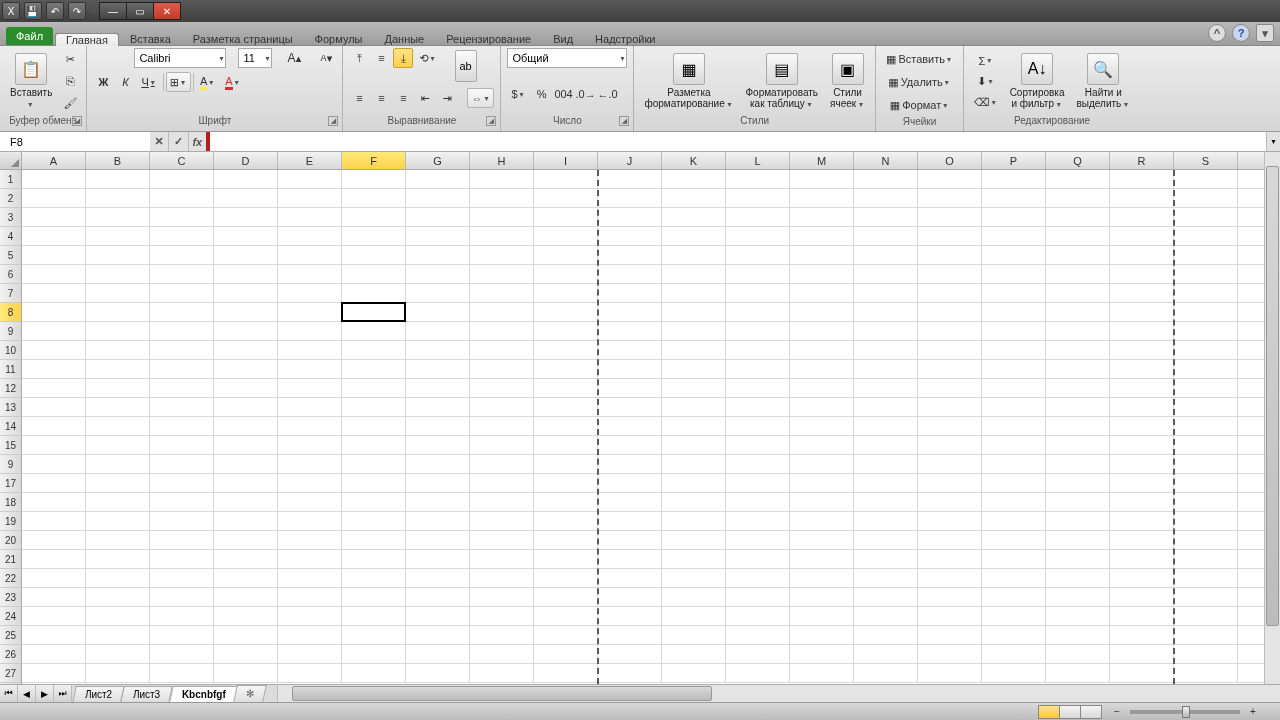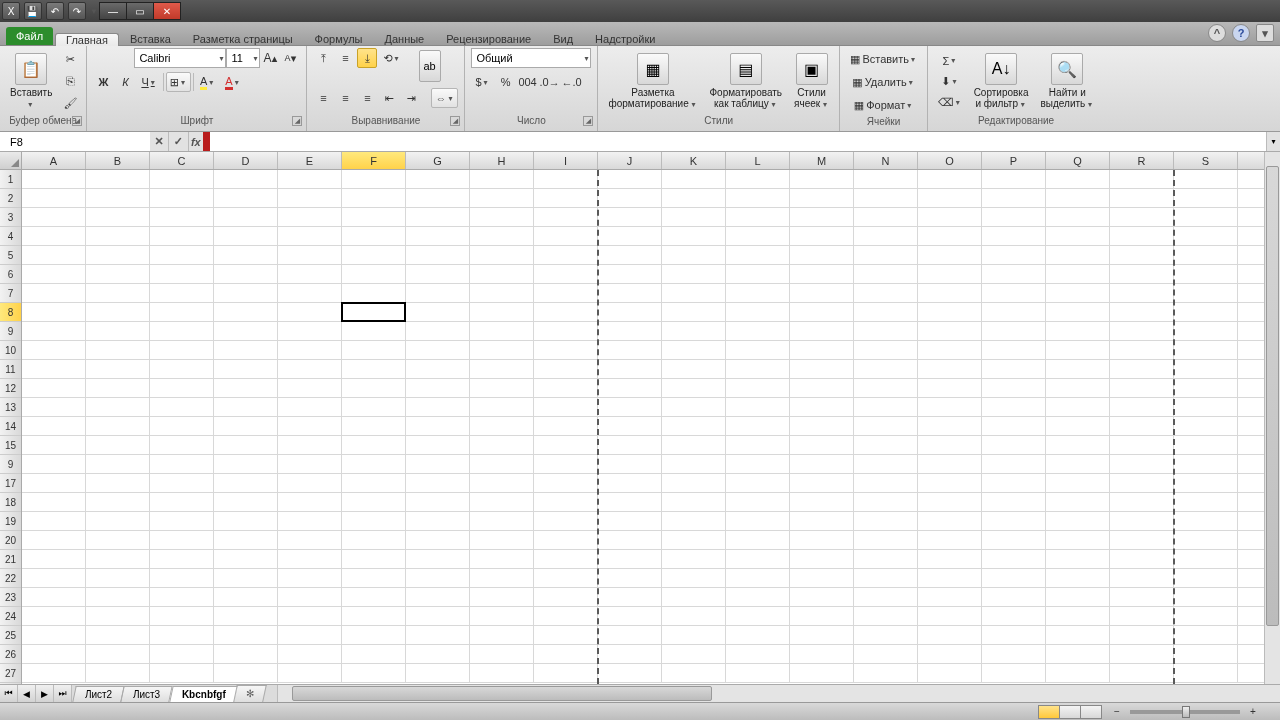--- a/index.html
+++ b/index.html
@@ -42,21 +42,21 @@
 .drop { font-size:8px; color:#555; padding-right:2px; }
 .bold { font-weight:bold; }
 .italic { font-style:italic; }
 .under { text-decoration:underline; }
 
 
 .fxrow { height:20px; background:#e9e9e9; border-bottom:1px solid #aaa; display:flex; align-items:stretch; }
 .namebox { width:150px; border-right:1px solid #aaa; display:flex; }
 .namebox input { flex:1; border:none; background:#fff; font-size:11px; padding-left:10px; }
 .namebox .nd { width:14px; background:#e2e2e2; border-left:1px solid #bbb; display:flex; align-items:center; justify-content:center; font-size:8px; }
-.fxlbl { width:22px; border-right:7px solid #b91c1c; display:flex; align-items:center; justify-content:center; font-style:italic; font-weight:bold; color:#555; background:#e2e2e2; }
+.fxlbl { width:22px; border-right:4px solid #b91c1c; display:flex; align-items:center; justify-content:center; font-style:italic; font-weight:bold; color:#555; background:#e2e2e2; }
 .fxinput { flex:1; background:#fff; border:none; }
 .fxexp { width:14px; background:#e2e2e2; border-left:1px solid #bbb; display:flex; align-items:center; justify-content:center; font-size:8px;}
 
 
 .gridwrap { position:absolute; top:152px; left:0; right:0; bottom:36px; background:#fff; overflow:hidden;}
 .colheads { position:absolute; top:0; left:22px; right:16px; height:18px; display:flex; background:linear-gradient(#f2f2f2,#d9d9d9); border-bottom:1px solid #aaa; }
 .colheads .ch { width:64px; text-align:center; font-size:11px; color:#333; border-right:1px solid #bbb; line-height:18px; }
 .colheads .ch.sel { background:linear-gradient(#ffe97d,#ffd24a); }
 .corner { position:absolute; top:0; left:0; width:22px; height:18px; background:linear-gradient(#eaeaea,#cfcfcf); border-right:1px solid #aaa; border-bottom:1px solid #aaa; }
 .corner:after { content:""; position:absolute; right:2px; bottom:2px; width:0; height:0; border-left:8px solid transparent; border-bottom:8px solid #888; }
@@ -138,21 +138,21 @@
         <div class="smbtn">✂</div>
         <div class="smbtn">⎘</div>
         <div class="smbtn">🖌</div>
       </div>
     </div>
     <div class="glabel"><span>Буфер обмена</span><span class="dlg">◢</span></div>
   </div>
 
   <div class="group">
     <div class="grow" style="flex-direction:column;align-items:flex-start;gap:4px;">
-      <div style="display:flex;gap:0;align-items:center;padding-left:41px;">
+      <div style="display:flex;gap:12px;align-items:center;padding-left:41px;">
         <div class="fontname">
             <span>Calibri</span>
             <span class="drop">▾</span>
           </div>
         <div class="fontsize">
             <span>11</span>
             <span class="drop">▾</span>
           </div>
         <div class="smbtn"><span style="font-size:12px;">A</span>▴</div>
         <div class="smbtn"><span style="font-size:9px;">A</span>▾</div>
@@ -199,21 +199,21 @@
         <div class="smbtn">⇤</div>
         <div class="smbtn">⇥</div>
         <div style="width:6px;"></div>
         <div class="smbtn wide framed">⇔<span class="drop">▾</span></div>
       </div>
     </div>
     <div class="glabel"><span>Выравнивание</span><span class="dlg">◢</span></div>
   </div>
 
   <div class="group">
-    <div class="grow" style="flex-direction:column;align-items:flex-start;gap:4px;">
+    <div class="grow" style="flex-direction:column;align-items:flex-start;gap:16px;">
       <div class="numfmt">
           <span>Общий</span>
           <span class="drop">▾</span>
         </div>
       <div style="display:flex;gap:2px;">
         <div class="smbtn wide">
             <span>$</span>
             <span class="drop">▾</span>
           </div>
         <div class="smbtn">%</div>

